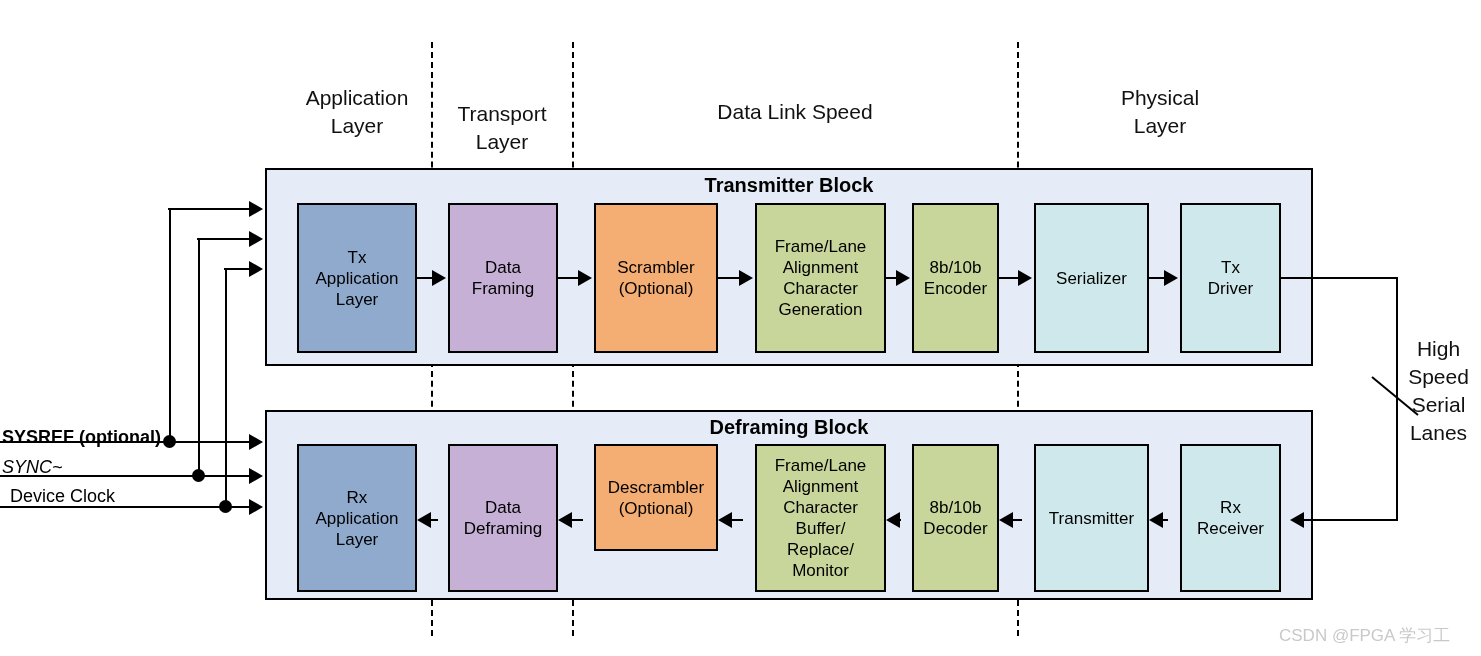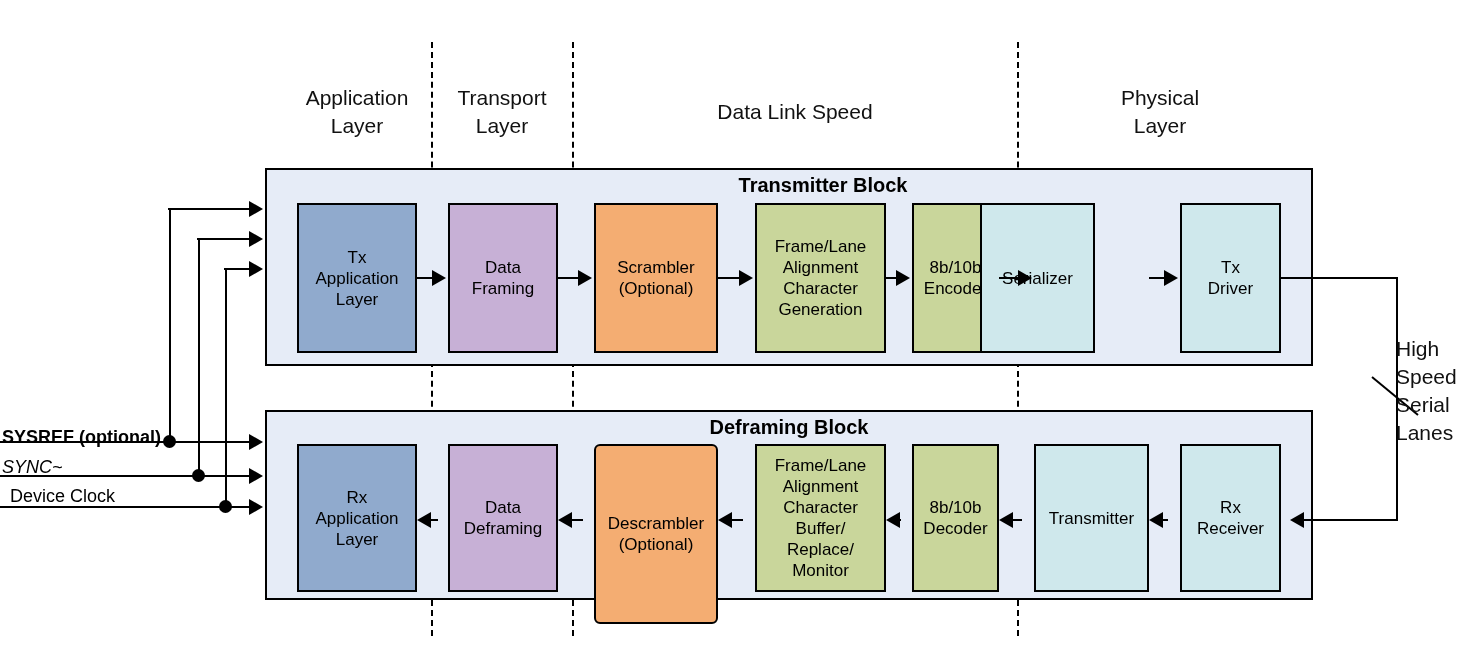--- a/index.html
+++ b/index.html
@@ -56,65 +56,65 @@
   
   .dot{position:absolute;width:13px;height:13px;border-radius:50%;background:#000;}
 
   
   .sig-label{
     position:absolute;font-size:18px;line-height:22px;color:#000;white-space:nowrap;
   }
 
   
   .hs-label{
-    position:absolute;font-size:21px;line-height:28px;
+    position:absolute;text-align:center;font-size:21px;line-height:28px;
     color:#111;white-space:pre-line;
   }
   .leader{position:absolute;}
 
   
   .watermark{
     position:absolute;font-size:17px;color:#c9c9c9;white-space:nowrap;
   }
 </style>
 </head>
 <body>
 
 <div id="stage">
 
   <div class="layer-title" style="left:282px;top:84px;width:150px;">Application
 Layer</div>
-  <div class="layer-title" style="left:432px;top:84px;width:140px;">Transport
+  <div class="layer-title" style="left:432px;top:100px;width:140px;">Transport
 Layer</div>
   <div class="layer-title" style="left:640px;top:98px;width:310px;">Data Link Speed</div>
   <div class="layer-title" style="left:1085px;top:84px;width:150px;">Physical
 Layer</div>
 
   <div class="divider" style="left:431px;top:42px;height:594px;"></div>
   <div class="divider" style="left:572px;top:42px;height:594px;"></div>
   <div class="divider" style="left:1017px;top:42px;height:594px;"></div>
 
   <div class="panel" style="left:265px;top:168px;width:1048px;height:198px;">
-    <div class="panel-title" style="top:4px;padding-left:34px;">Transmitter Block</div>
+    <div class="panel-title" style="top:4px;">Transmitter Block</div>
   </div>
 
   <div class="box c-blue" style="left:297px;top:203px;width:120px;height:150px;">Tx
 Application
 Layer</div>
   <div class="box c-purple" style="left:448px;top:203px;width:110px;height:150px;">Data
 Framing</div>
   <div class="box c-orange" style="left:594px;top:203px;width:124px;height:150px;">Scrambler
 (Optional)</div>
   <div class="box c-green" style="left:755px;top:203px;width:131px;height:150px;">Frame/Lane
 Alignment
 Character
 Generation</div>
   <div class="box c-green" style="left:912px;top:203px;width:87px;height:150px;">8b/10b
 Encoder</div>
-  <div class="box c-cyan" style="left:980px;top:203px;width:115px;height:150px;">Serializer</div>
+  <div class="box c-cyan" style="left:1034px;top:203px;width:115px;height:150px;">Serializer</div>
   <div class="box c-cyan" style="left:1180px;top:203px;width:101px;height:150px;">Tx
 Driver</div>
 
   <div class="hline" style="left:417px;top:277px;width:17px;"></div>
   <div class="arrow-r" style="left:432px;top:270px;"></div>
 
   <div class="hline" style="left:558px;top:277px;width:22px;"></div>
   <div class="arrow-r" style="left:578px;top:270px;"></div>
 
   <div class="hline" style="left:718px;top:277px;width:22px;"></div>
@@ -131,21 +131,21 @@
 
   <div class="panel" style="left:265px;top:410px;width:1048px;height:190px;">
     <div class="panel-title" style="top:4px;">Deframing Block</div>
   </div>
 
   <div class="box c-blue" style="left:297px;top:444px;width:120px;height:148px;">Rx
 Application
 Layer</div>
   <div class="box c-purple" style="left:448px;top:444px;width:110px;height:148px;">Data
 Deframing</div>
-  <div class="box c-orange" style="left:594px;top:444px;width:124px;height:180px;border-radius:6px;">Descrambler
+  <div class="box c-orange" style="left:594px;top:444px;width:124px;height:107px;">Descrambler
 (Optional)</div>
   <div class="box c-green" style="left:755px;top:444px;width:131px;height:148px;">Frame/Lane
 Alignment
 Character
 Buffer/
 Replace/
 Monitor</div>
   <div class="box c-green" style="left:912px;top:444px;width:87px;height:148px;">8b/10b
 Decoder</div>
   <div class="box c-cyan" style="left:1034px;top:444px;width:115px;height:148px;">Transmitter</div>
@@ -206,14 +206,15 @@
 
   <svg class="leader" style="left:1370px;top:375px;width:60px;height:45px;" viewBox="0 0 60 45">
     <line x1="2" y1="2" x2="48" y2="40" stroke="#000" stroke-width="2"></line>
   </svg>
 
   <div class="hs-label" style="left:1396px;top:335px;width:85px;">High
 Speed
 Serial
 Lanes</div>
 
+  <div class="watermark" style="left:1279px;top:624px;">CSDN @FPGA 学习工</div>
 
 </div>
 
 </body></html>

